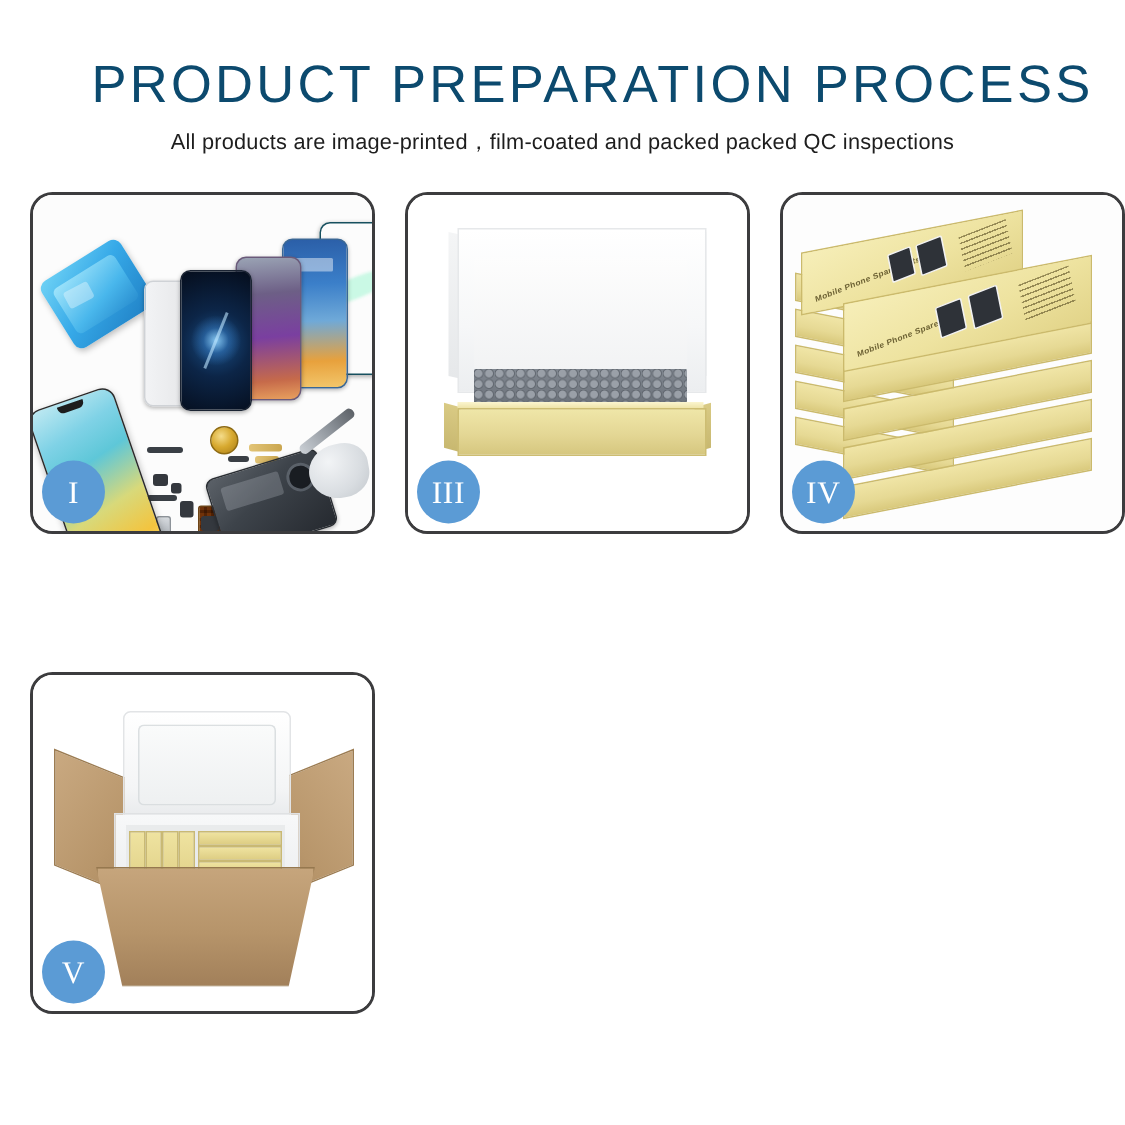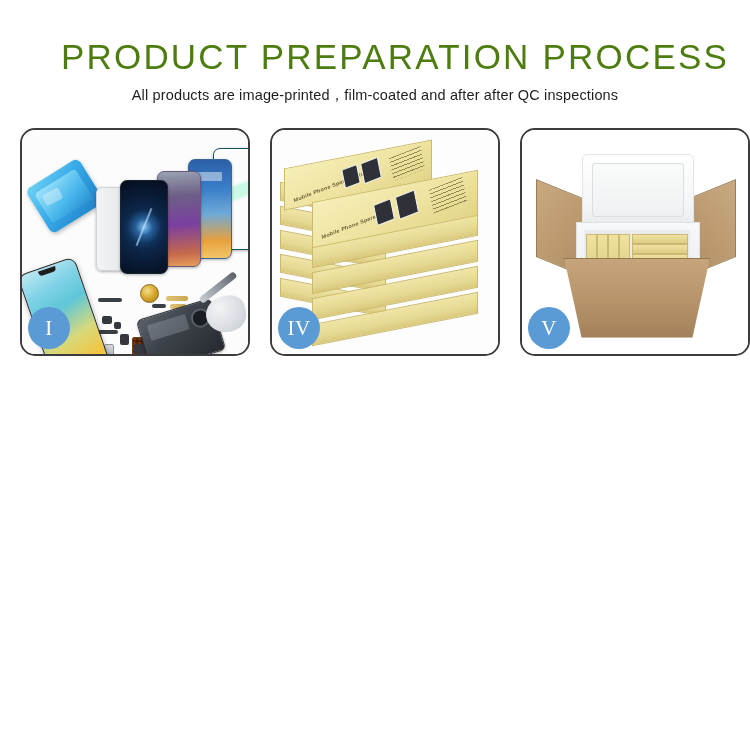--- a/index.html
+++ b/index.html
@@ -18,21 +18,21 @@
   
   .header {
     text-align: center;
     padding-top: 39px;
   }
   .title {
     font-family: "Liberation Sans", sans-serif;
     font-size: 35px;
     font-weight: 400;
     letter-spacing: 2.2px;
-    color: #4d7c0f;
+    color: #0c4a6e;
     line-height: 1;
     white-space: nowrap;
     padding-left: 40px;
   }
   .subtitle {
     margin-top: 14px;
     font-family: "Liberation Sans", sans-serif;
     font-size: 14.5px;
     font-weight: 400;
     letter-spacing: 0.15px;
@@ -430,21 +430,21 @@
   }
   .c6-tape {
     position:absolute; background: rgba(150,122,80,.55); border-radius:1px;
   }
 </style>
 </head>
 <body>
 
 <div class="header">
   <div class="title">PRODUCT PREPARATION PROCESS</div>
-  <div class="subtitle">All products are image-printed，film-coated and after after QC inspections</div>
+  <div class="subtitle">All products are image-printed，film-coated and packed packed QC inspections</div>
 </div>
 
 <div class="grid">
 
   <div class="panel">
     <div class="stage">
       <div class="p1-bg"></div>
 
       <div class="ph ph-a"></div>
       <div class="ph ph-f"></div>
@@ -479,20 +479,35 @@
 
       <div class="tool">
         <div class="driver"></div>
         <div class="hand"></div>
       </div>
     </div>
     <div class="badge">I</div>
   </div>
 
 
+  <div class="panel">
+    <div class="stage">
+      <div class="p3-bg"></div>
+      <div class="b3-lidflap-l"></div>
+      <div class="b3-lidflap-r"></div>
+      <div class="b3-lid"></div>
+      <div class="b3-foamback"></div>
+      <div class="b3-gray"></div>
+      <div class="b3-side-l"></div>
+      <div class="b3-side-r"></div>
+      <div class="b3-edge"></div>
+      <div class="b3-front"></div>
+    </div>
+    <div class="badge">III</div>
+  </div>
 
   <div class="panel">
     <div class="stage">
       <div class="p4-bg"></div>
       <div class="stack">
 
         <div class="sbox" style="left:8px; top:62px; width:104px; height:17px; transform:skewY(11deg);"></div>
         <div class="sbox" style="left:8px; top:86px; width:104px; height:17px; transform:skewY(11deg);"></div>
         <div class="sbox" style="left:8px; top:110px; width:104px; height:17px; transform:skewY(11deg);"></div>
         <div class="sbox" style="left:8px; top:134px; width:104px; height:17px; transform:skewY(11deg);"></div>

